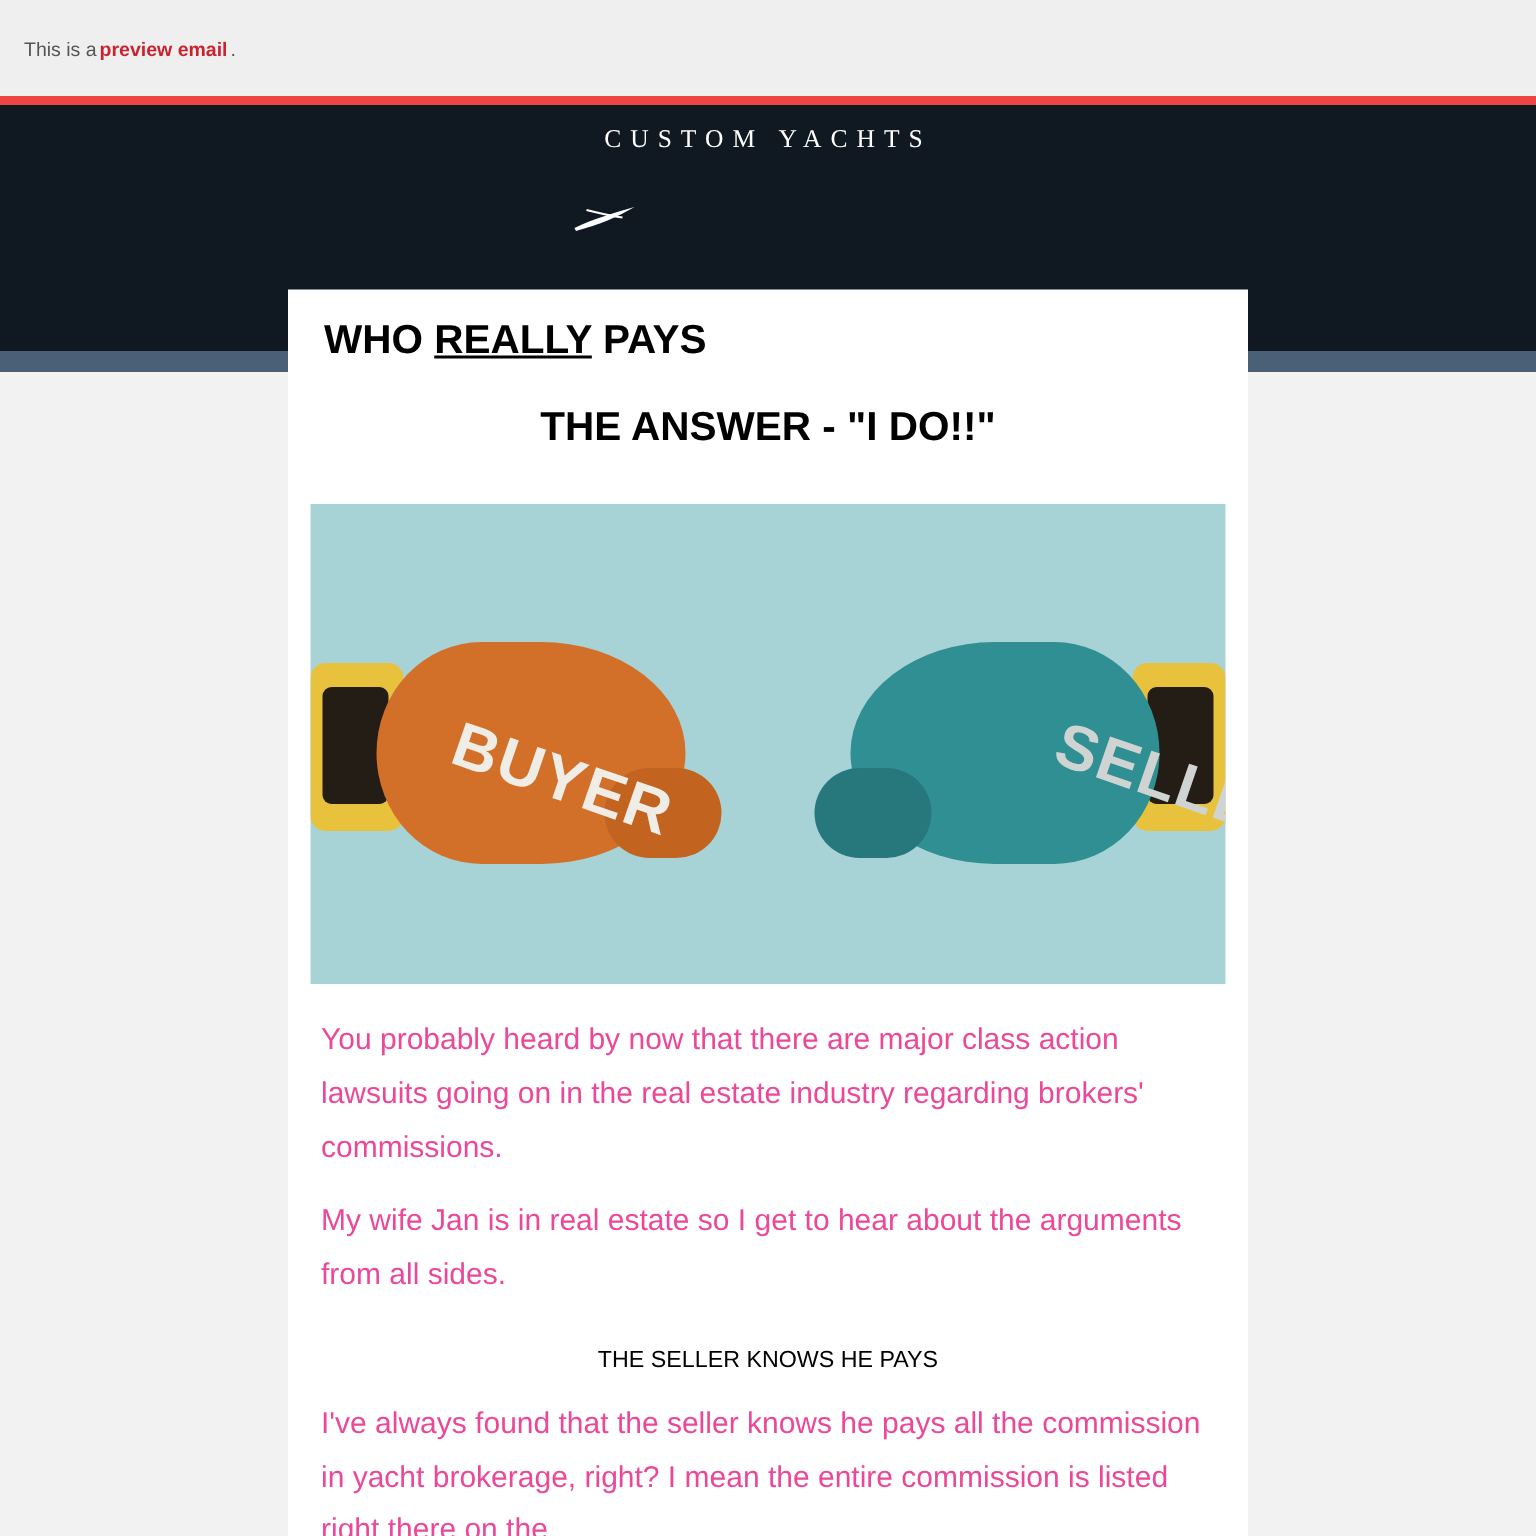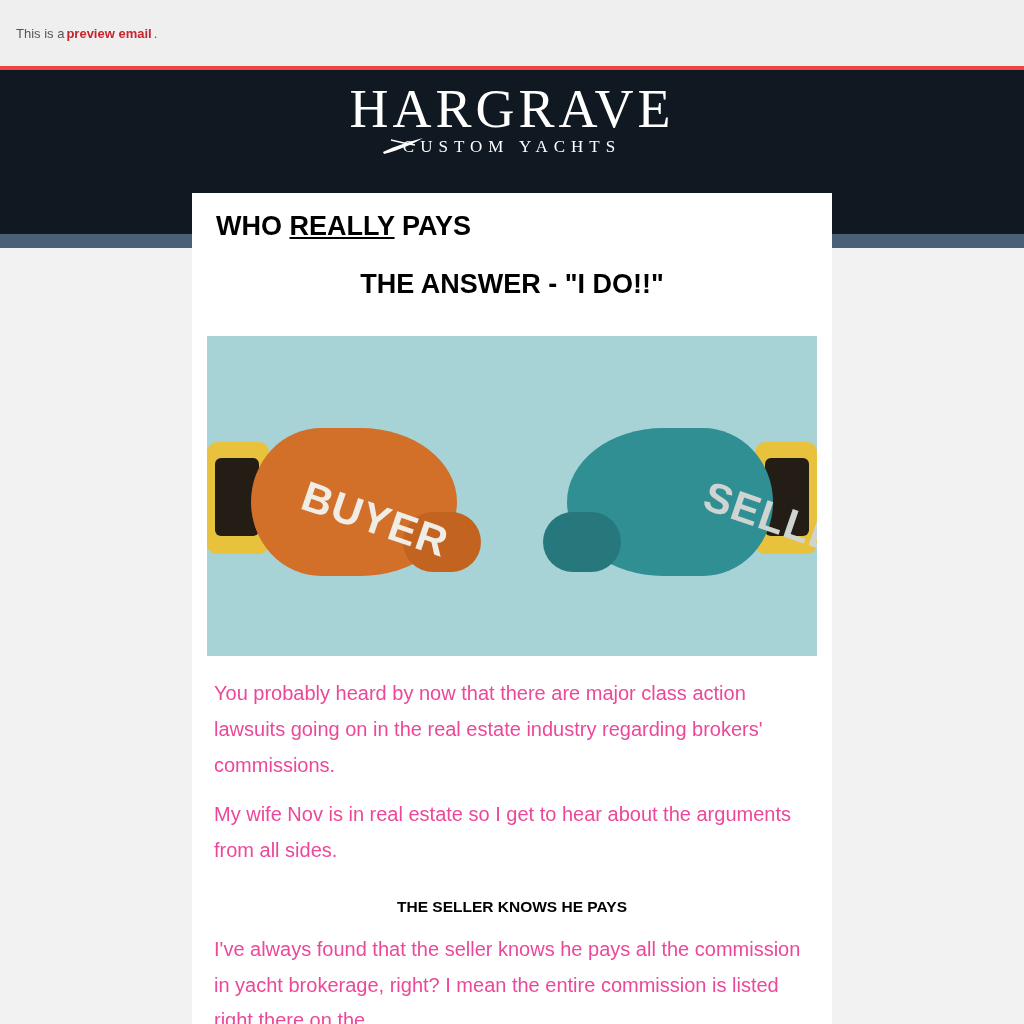--- a/index.html
+++ b/index.html
@@ -8,21 +8,21 @@
     height: 1024px;
     overflow: hidden;
     background: #f2f2f2;
     font-family: "Liberation Sans", sans-serif;
   }
 
   
   .preview-bar {
     height: 70px;
     background: #efefef;
-    border-bottom: 4px solid #ef4444;
+    border-bottom: 6px solid #ef4444;
     display: flex;
     align-items: center;
     padding-left: 16px;
     font-size: 13px;
     color: #555;
   }
   .preview-bar .strong {
     color: #c9232d;
     font-weight: bold;
     margin: 0 2px;
@@ -197,41 +197,40 @@
   }
   .para {
     font-size: 20px;
     line-height: 1.78;
     color: #ec4899;
     text-align: left;
     margin-bottom: 14px;
   }
   .subhead {
     font-size: 15.5px;
-    font-weight: bold;
+    font-weight: normal;
     text-align: center;
     color: #000;
     margin: 30px 0 16px 0;
   }
   .clipped { overflow: hidden; }
 </style>
 </head>
 <body>
 
 <div class="page">
 
   <div class="preview-bar">
     <span>This is a </span>
     <span class="strong">preview email</span>
     <span>.</span>
   </div>
 
   <div class="masthead">
     <div class="logo-wrap">
-      <span class="logo-main">HARGRAVE</span>
       <span class="logo-sub">CUSTOM YACHTS</span>
     </div>
     <svg class="logo-swoosh" viewBox="0 0 44 26">
       <path d="M2 20 C14 14, 28 10, 42 6 C32 12, 18 18, 3 22 Z" fill="#ffffff"></path>
       <path d="M10 8 C18 10, 26 12, 34 13" stroke="#ffffff" stroke-width="1.4" fill="none"></path>
     </svg>
   </div>
 
   <div class="strip"></div>
 
@@ -258,19 +257,19 @@
           <div class="glove-cuff-inner"></div>
         </div>
         <div class="glove-body"></div>
         <div class="glove-thumb"></div>
         <div class="glove-label">SELLER</div>
       </div>
     </div>
 
     <div class="body-copy">
       <p class="para">You probably heard by now that there are major class action lawsuits going on in the real estate industry regarding brokers' commissions.</p>
-      <p class="para">My wife Nov is in real estate so I get to hear about the arguments from all sides.</p>
+      <p class="para">My wife Jan is in real estate so I get to hear about the arguments from all sides.</p>
       <p class="subhead">THE SELLER KNOWS HE PAYS</p>
       <p class="para">I've always found that the seller knows he pays all the commission in yacht brokerage, right? I mean the entire commission is listed right there on the</p>
     </div>
 
   </div>
 </div>
 
 </body></html>

